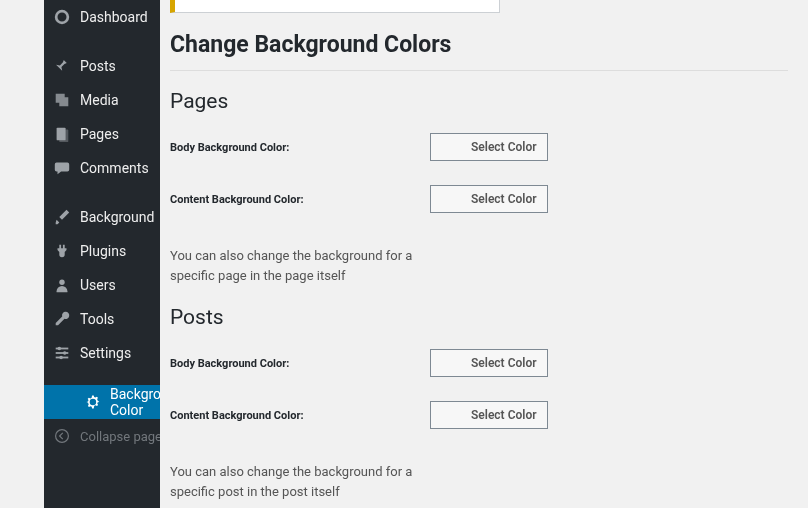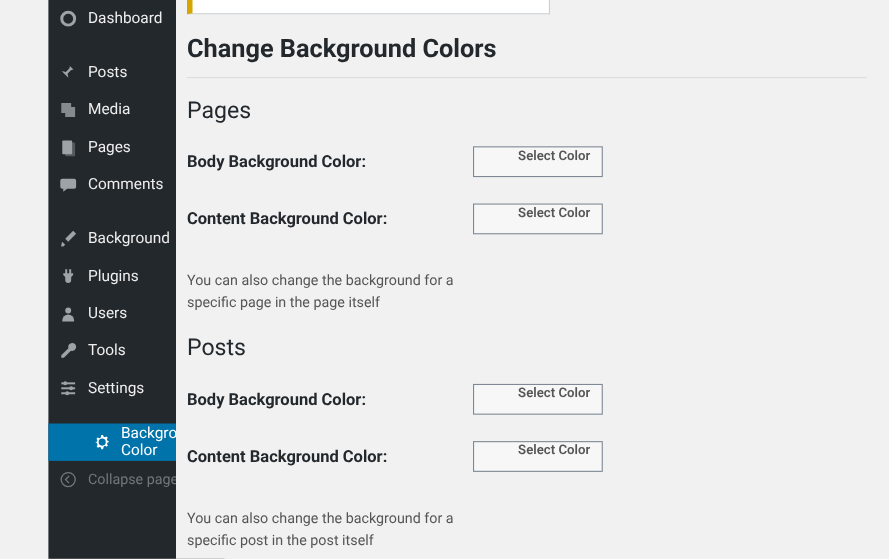--- a/index.html
+++ b/index.html
@@ -110,30 +110,30 @@
     color: #23282d;
     padding: 14px 0 10px 0;
   }
   .form-row {
     display: flex;
     align-items: center;
     padding: 10px 0 14px 0;
   }
   .form-row .label {
     width: 260px;
-    font-size: 15px;
+    font-size: 11px;
     font-weight: 700;
     color: #23282d;
   }
   .color-picker {
     display: inline-flex;
     border: 1px solid #7e8993;
     background: #f7f7f7;
     height: 28px;
-    align-items: flex-start;
+    align-items: center;
     cursor: pointer;
   }
   .color-swatch {
     width: 30px;
     border-right: 1px solid #7e8993;
     background: #fff;
   }
   .color-label {
     display: inline-flex;
     align-items: center;

